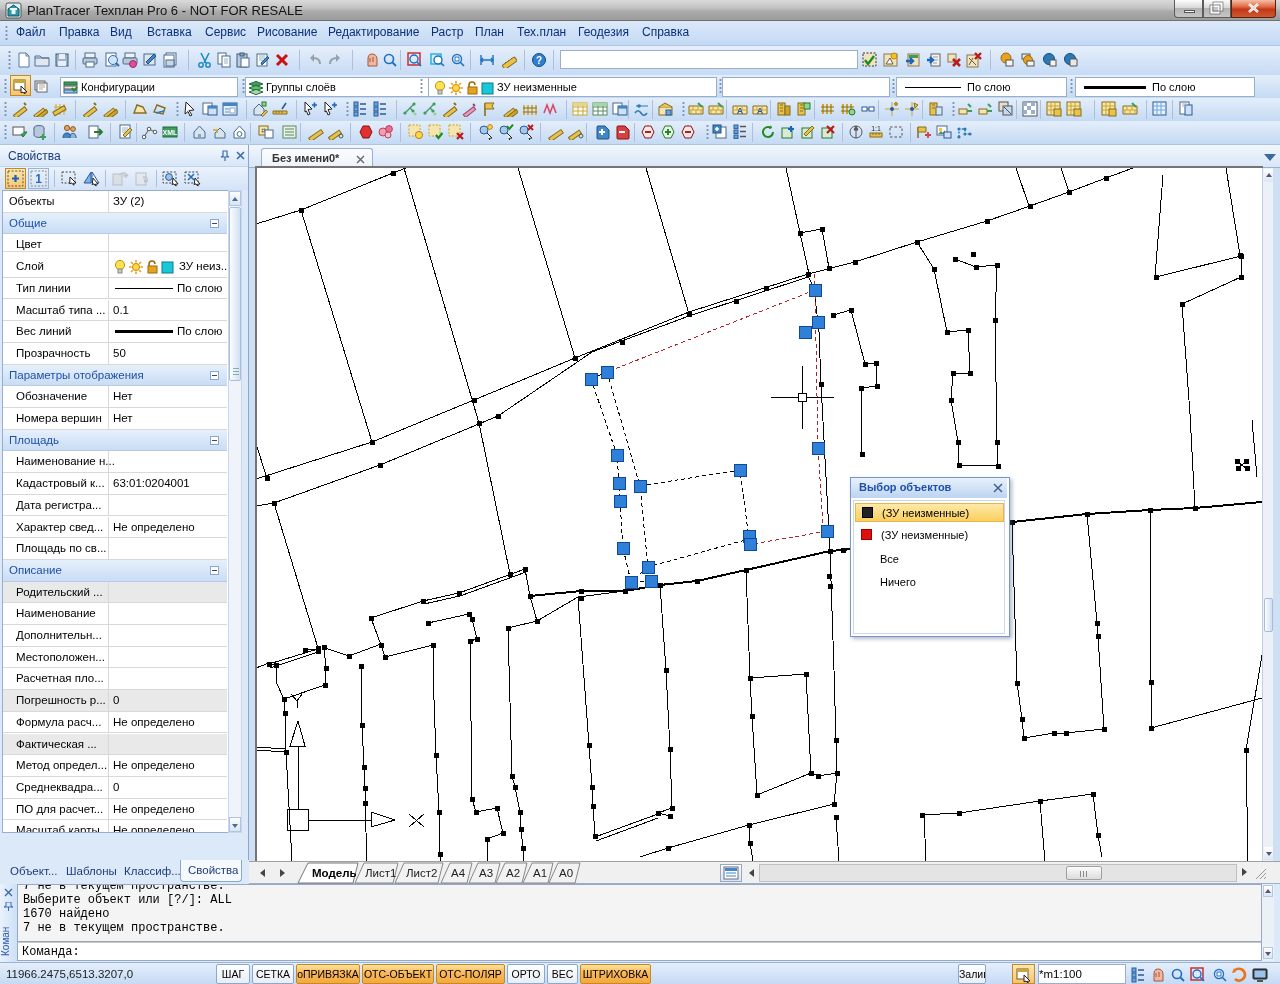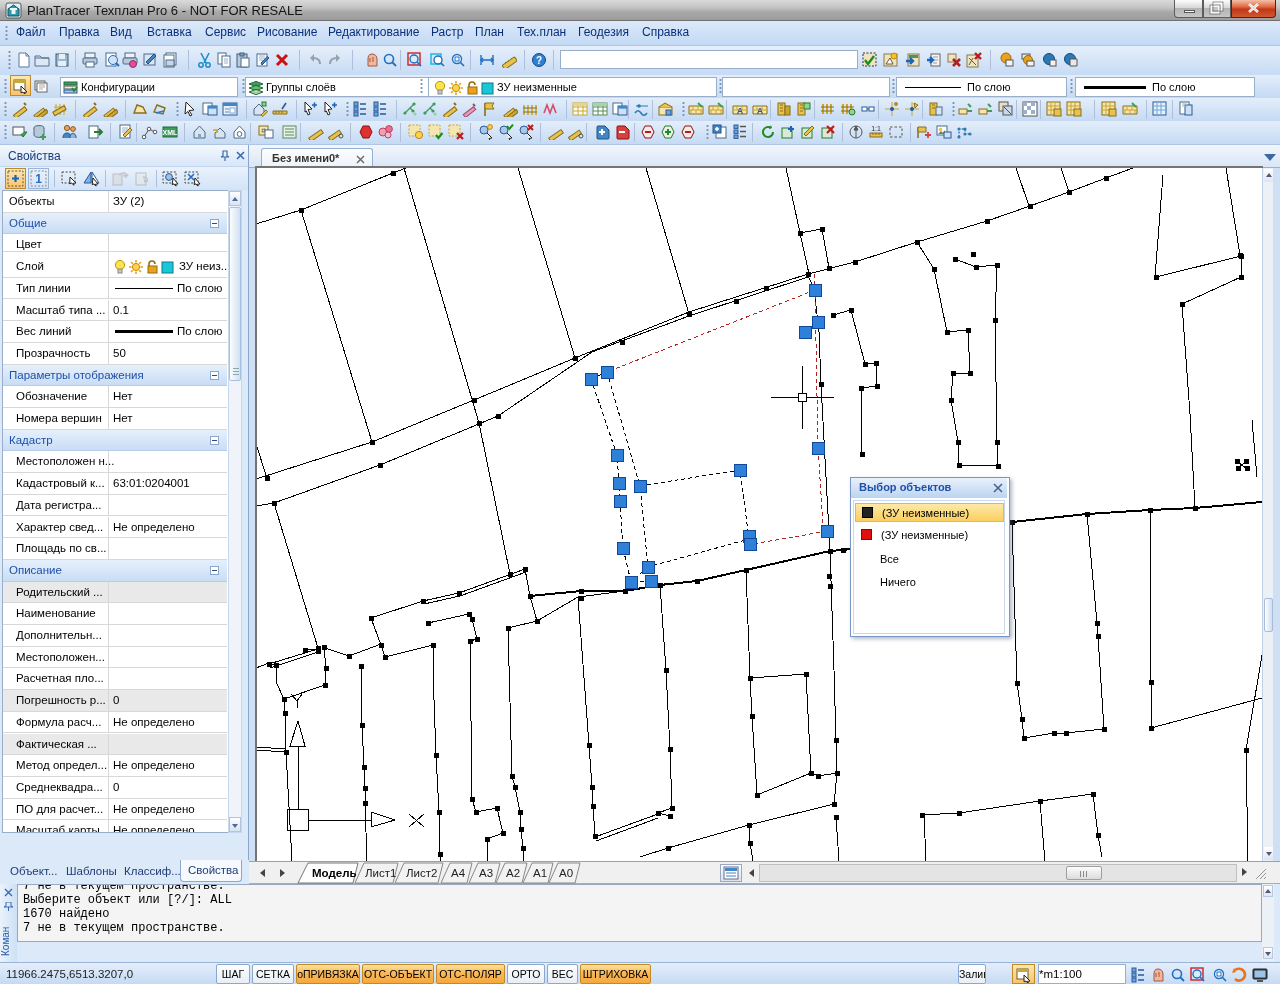--- a/index.html
+++ b/index.html
@@ -862,28 +862,28 @@
       <div class="abs" style="left:105px;top:0;width:1px;height:21.7px;background:#d8d8d8"></div>
       <span class="abs" style="left:13px;top:4px;font-size:11.5px;color:#000;white-space:nowrap">Обозначение</span>
       <span class="abs" style="left:110px;top:4px;font-size:11.5px">Нет</span>
     </div>
     <div class="abs" style="left:0;top:217.0px;width:224px;height:21.7px;background:#fff;border-bottom:1px solid #d8d8d8">
       <div class="abs" style="left:105px;top:0;width:1px;height:21.7px;background:#d8d8d8"></div>
       <span class="abs" style="left:13px;top:4px;font-size:11.5px;color:#000;white-space:nowrap">Номера вершин</span>
       <span class="abs" style="left:110px;top:4px;font-size:11.5px">Нет</span>
     </div>
     <div class="abs" style="left:0;top:238.7px;width:224px;height:21.7px;background:linear-gradient(#e6f0fc,#c9ddf5);border-bottom:1px solid #b8cbe8">
-      <span class="abs" style="left:6px;top:4px;font-size:11.5px;color:#1e50a8">Кадастр</span>
+      <span class="abs" style="left:6px;top:4px;font-size:11.5px;color:#1e50a8">Площадь</span>
       <div class="abs" style="left:207px;top:6px;width:9px;height:9px;background:#fff;border:1px solid #8aa8cf">
         <div class="abs" style="left:1px;top:3px;width:5px;height:1px;background:#446"></div>
       </div>
     </div>
     <div class="abs" style="left:0;top:260.4px;width:224px;height:21.7px;background:#fff;border-bottom:1px solid #d8d8d8">
       <div class="abs" style="left:105px;top:0;width:1px;height:21.7px;background:#d8d8d8"></div>
-      <span class="abs" style="left:13px;top:4px;font-size:11.5px;color:#000;white-space:nowrap">Местоположен н...</span>
+      <span class="abs" style="left:13px;top:4px;font-size:11.5px;color:#000;white-space:nowrap">Наименование н...</span>
     </div>
     <div class="abs" style="left:0;top:282.1px;width:224px;height:21.7px;background:#fff;border-bottom:1px solid #d8d8d8">
       <div class="abs" style="left:105px;top:0;width:1px;height:21.7px;background:#d8d8d8"></div>
       <span class="abs" style="left:13px;top:4px;font-size:11.5px;color:#000;white-space:nowrap">Кадастровый к...</span>
       <span class="abs" style="left:110px;top:4px;font-size:11.5px">63:01:0204001</span>
     </div>
     <div class="abs" style="left:0;top:303.8px;width:224px;height:21.7px;background:#fff;border-bottom:1px solid #d8d8d8">
       <div class="abs" style="left:105px;top:0;width:1px;height:21.7px;background:#d8d8d8"></div>
       <span class="abs" style="left:13px;top:4px;font-size:11.5px;color:#000;white-space:nowrap">Дата регистра...</span>
     </div>
@@ -1329,20 +1329,23 @@
         <path d="M2 0h5v4l2 1H0l2-1zM4.5 5v4" fill="none" stroke="#3a6ab0"></path>
       </svg>
 <div class="abs" style="left:-14px;top:46px;width:40px;height:12px;transform:rotate(-90deg);font-size:10px;color:#2a5aa8;white-space:nowrap">Коман</div>
 </div>
 <div class="abs" style="left:17px;top:0;width:1245px;height:58px;background:#f4f4f4;border:1px solid #98a8c0;overflow:hidden;font-family:'Liberation Mono',monospace;font-size:12px;color:#000">
 <div class="abs" style="left:5px;top:-6px">7 не в текущем пространстве.</div>
 <div class="abs" style="left:5px;top:8px">Выберите объект или [?/]: ALL</div>
 <div class="abs" style="left:5px;top:22px">1670 найдено</div>
 <div class="abs" style="left:5px;top:36px">7 не в текущем пространстве.</div>
 </div>
+<div class="abs" style="left:17px;top:58px;width:1245px;height:19px;background:#fff;border:1px solid #98a8c0;border-top:1px solid #c8c8c8;font-family:'Liberation Mono',monospace;font-size:12px;color:#000">
+      <span class="abs" style="left:4px;top:2px">Команда:</span>
+    </div>
 <div class="abs" style="left:1262px;top:0;width:12px;height:77px;background:#ecf1f8">
 <div class="abs" style="left:1px;top:1px;width:10px;height:12px;background:linear-gradient(#fff,#dce6f4);border:1px solid #b8c8e0">
         <div style="margin:3px auto;width:0;height:0;border-left:3px solid transparent;border-right:3px solid transparent;border-bottom:4px solid #557"></div>
       </div>
 <div class="abs" style="left:1px;top:63px;width:10px;height:12px;background:linear-gradient(#fff,#dce6f4);border:1px solid #b8c8e0">
         <div style="margin:4px auto;width:0;height:0;border-left:3px solid transparent;border-right:3px solid transparent;border-top:4px solid #557"></div>
       </div>
 </div>
 </div>
 <div class="abs" style="left:0;top:962px;width:1280px;height:22px;background:linear-gradient(#e4eefb,#c6daf4);border-top:1px solid #9ab4d8">

